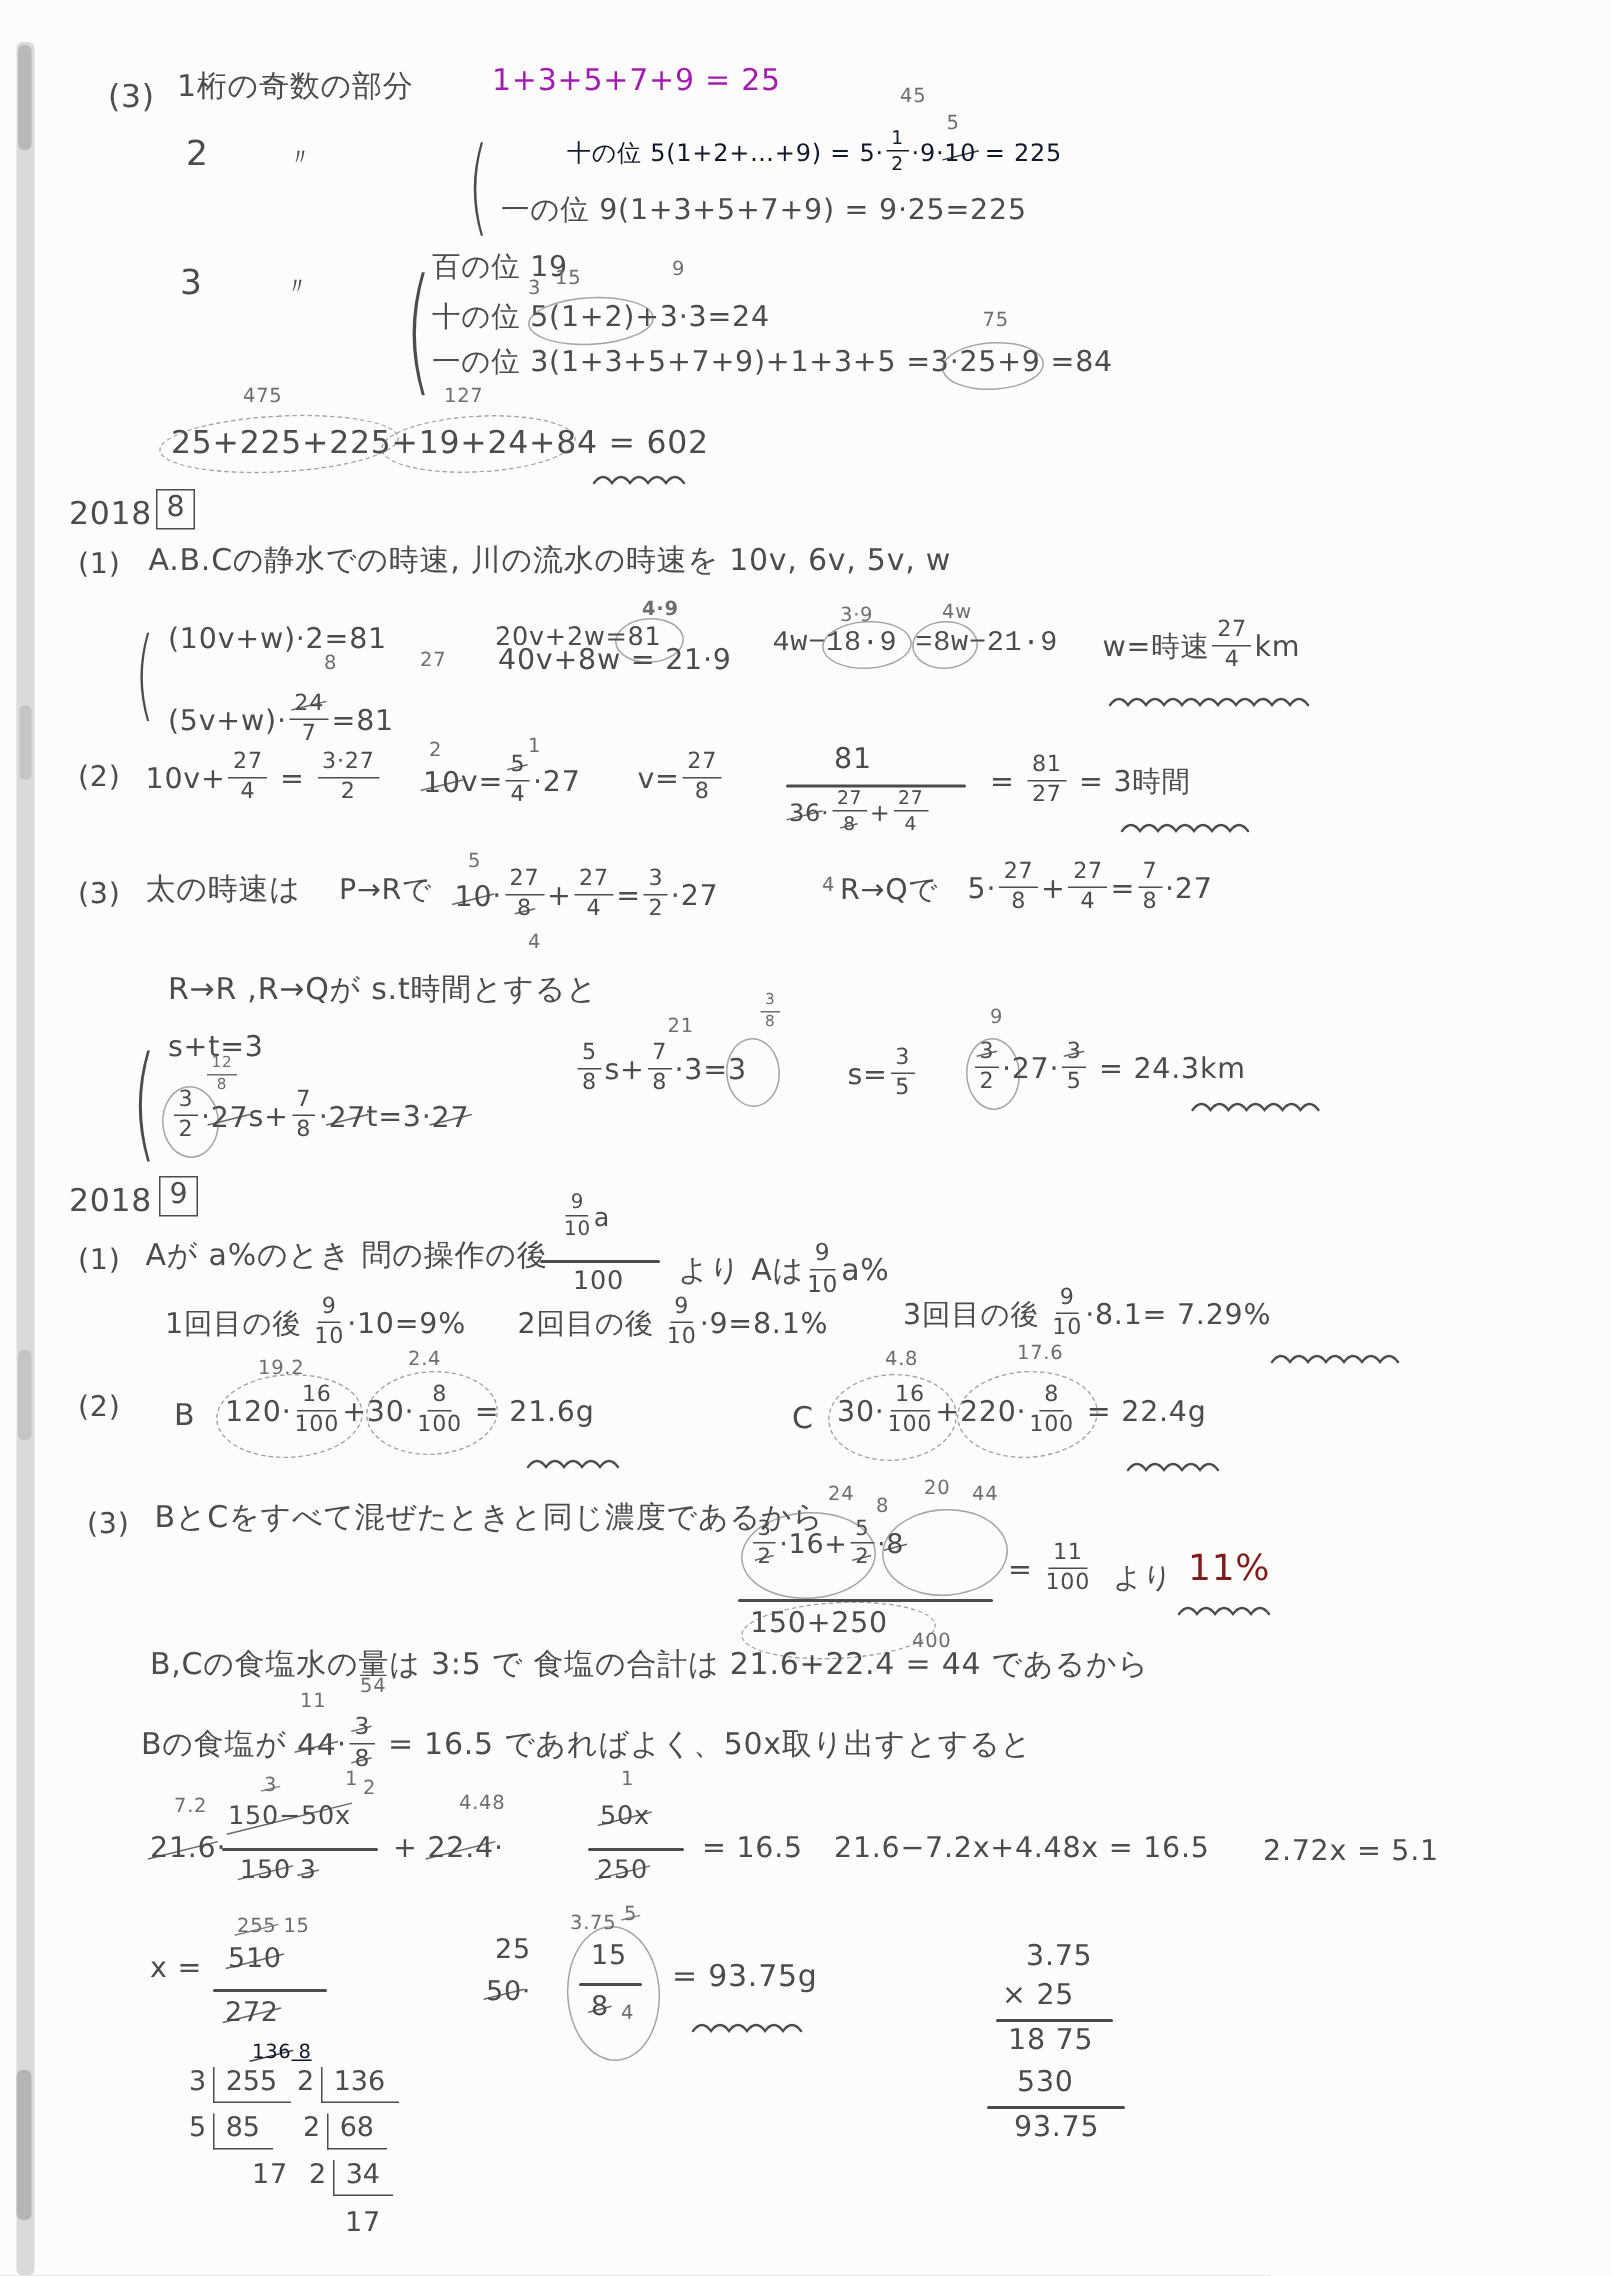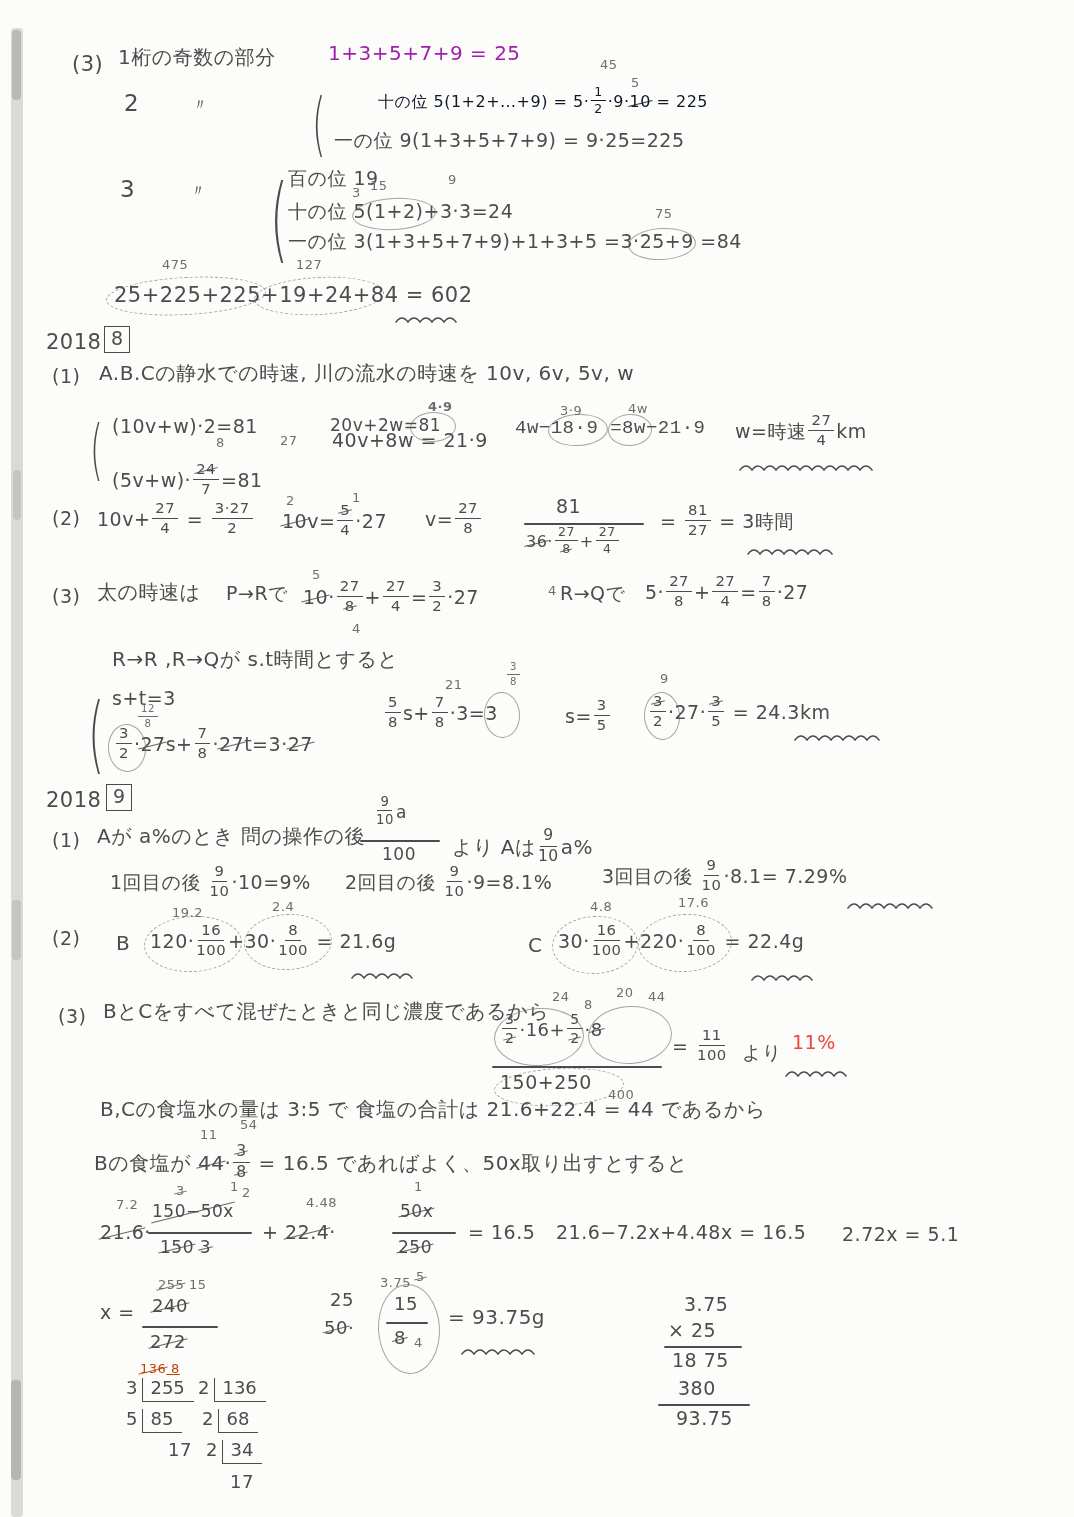--- a/index.html
+++ b/index.html
@@ -278,21 +278,21 @@
       <div class="el" style="width: 82px; height: 56px; border: 1.5px solid rgba(105, 105, 105, 0.6); left: 588px; top: 1006px;"></div>
       <div class="hl" style="width: 170px; background: rgb(76, 76, 76); left: 492px; top: 1066px;"></div>
       <div class="hw" style="font-size: 19px; color: rgb(76, 76, 76); left: 500px; top: 1072px;">150+250</div>
       <div class="hw ann" style="color: rgb(110, 110, 110); left: 608px; top: 1088px;">400</div>
       <div class="el" style="width: 128px; height: 36px; border: 1.4px dashed rgba(105, 105, 105, 0.6); left: 494px; top: 1068px;"></div>
       <div class="hw" style="font-size: 19px; color: rgb(76, 76, 76); left: 672px; top: 1030px;">= <span class="fr">
           <span class="fn">11</span>
           <span class="fd">100</span>
         </span></div>
       <div class="hw" style="font-size: 19px; color: rgb(76, 76, 76); left: 742px; top: 1042px;">より</div>
-      <div class="hw" style="font-size: 19px; color: #ef4444; left: 792px; top: 1032px;">11%</div>
+      <div class="hw" style="font-size: 24px; color: #7f1d1d; left: 792px; top: 1032px;">11%</div>
       <svg width="64" height="12" style="position: absolute; overflow: visible; left: 786px; top: 1070px;">
         <path d="M0 6 q6 -8 12 0 q6 -8 12 0 q6 -8 12 0 q6 -8 12 0 q6 -8 12 0" stroke="#4c4c4c" fill="none" stroke-width="1.6" stroke-linecap="round"></path>
       </svg>
       <div class="hw" style="font-size: 20px; color: rgb(76, 76, 76); left: 100px; top: 1098px;">B,Cの食塩水の量は 3:5 で 食塩の合計は 21.6+22.4 = 44 であるから</div>
       <div class="hw" style="font-size: 20px; color: rgb(76, 76, 76); left: 94px; top: 1146px;">Bの食塩が <span class="st">44</span>·<span class="fr">
           <span class="fn"><span class="st">3</span></span>
           <span class="fd"><span class="st">8</span></span>
         </span> = 16.5 であればよく、50x取り出すとすると</div>
       <div class="hw ann" style="color: rgb(110, 110, 110); left: 200px; top: 1128px;">11</div>
       <div class="hw ann" style="color: rgb(110, 110, 110); left: 240px; top: 1118px;">54</div>
@@ -309,24 +309,24 @@
       <div class="hw ann" style="color: rgb(110, 110, 110); left: 414px; top: 1180px;">1</div>
       <div class="hw" style="font-size: 17px; color: rgb(76, 76, 76); left: 400px; top: 1202px;"><span class="st">50x</span></div>
       <div class="hl" style="width: 64px; background: rgb(76, 76, 76); left: 392px; top: 1232px;"></div>
       <div class="hw" style="font-size: 17px; color: rgb(76, 76, 76); left: 398px; top: 1238px;"><span class="st">250</span></div>
       <div class="hw ann" style="color: rgb(110, 110, 110); left: 416px; top: 1270px;"><span class="st">5</span></div>
       <div class="hw" style="font-size: 19px; color: rgb(76, 76, 76); left: 468px; top: 1222px;">= 16.5</div>
       <div class="hw" style="font-size: 19px; color: rgb(76, 76, 76); left: 556px; top: 1222px;">21.6−7.2x+4.48x = 16.5</div>
       <div class="hw" style="font-size: 19px; color: rgb(76, 76, 76); left: 842px; top: 1224px;">2.72x = 5.1</div>
       <div class="hw ann" style="color: rgb(110, 110, 110); left: 158px; top: 1278px;"><span class="st">255</span> 15</div>
       <div class="hw" style="font-size: 19px; color: rgb(76, 76, 76); left: 100px; top: 1302px;">x =</div>
-      <div class="hw" style="font-size: 18px; color: rgb(76, 76, 76); left: 152px; top: 1296px;"><span class="st">240</span></div>
+      <div class="hw" style="font-size: 18px; color: rgb(76, 76, 76); left: 152px; top: 1296px;"><span class="st">510</span></div>
       <div class="hl" style="width: 76px; background: rgb(76, 76, 76); left: 142px; top: 1326px;"></div>
       <div class="hw" style="font-size: 18px; color: rgb(76, 76, 76); left: 150px; top: 1332px;"><span class="st">272</span></div>
-      <div class="hw ann" style="color: #c2410c; left: 140px; top: 1362px; text-decoration: underline;"><span class="st">136</span> 8</div>
+      <div class="hw ann" style="color: #0f172a; left: 168px; top: 1362px; text-decoration: underline;"><span class="st">136</span> 8</div>
       <div class="hw ann" style="color: rgb(110, 110, 110); left: 380px; top: 1276px;">3.75</div>
       <div class="hw" style="font-size: 18px; color: rgb(76, 76, 76); left: 330px; top: 1290px;">25</div>
       <div class="hw" style="font-size: 18px; color: rgb(76, 76, 76); left: 324px; top: 1318px;"><span class="st">50</span>·</div>
       <div class="hw" style="font-size: 18px; color: rgb(76, 76, 76); left: 394px; top: 1294px;">15</div>
       <div class="hl" style="width: 42px; background: rgb(76, 76, 76); left: 386px; top: 1322px;"></div>
       <div class="hw" style="font-size: 18px; color: rgb(76, 76, 76); left: 394px; top: 1328px;"><span class="st">8</span></div>
       <div class="hw ann" style="color: rgb(110, 110, 110); left: 414px; top: 1336px;">4</div>
       <div class="el" style="width: 60px; height: 88px; border: 1.5px solid rgba(105, 105, 105, 0.6); left: 378px; top: 1284px;"></div>
       <div class="hw" style="font-size: 20px; color: rgb(76, 76, 76); left: 448px; top: 1306px;">= 93.75g</div>
       <svg width="84" height="12" style="position: absolute; overflow: visible; left: 462px; top: 1348px;">
@@ -351,17 +351,17 @@
       </div>
       <div class="lad" style="font-size: 18px; color: rgb(76, 76, 76); left: 206px; top: 1440px;">
         <span class="dv">2</span>
         <span class="vl" style="border-color: rgb(76, 76, 76);">34</span>
       </div>
       <div class="hw" style="font-size: 18px; color: rgb(76, 76, 76); left: 230px; top: 1472px;">17</div>
       <div class="hw" style="font-size: 19px; color: rgb(76, 76, 76); left: 684px; top: 1294px;">3.75</div>
       <div class="hw" style="font-size: 19px; color: rgb(76, 76, 76); left: 668px; top: 1320px;">×  25</div>
       <div class="hl" style="width: 78px; background: rgb(76, 76, 76); left: 664px; top: 1346px;"></div>
       <div class="hw" style="font-size: 19px; color: rgb(76, 76, 76); left: 672px; top: 1350px;">18 75</div>
-      <div class="hw" style="font-size: 19px; color: rgb(76, 76, 76); left: 678px; top: 1378px;">380</div>
+      <div class="hw" style="font-size: 19px; color: rgb(76, 76, 76); left: 678px; top: 1378px;">530</div>
       <div class="hl" style="width: 92px; background: rgb(76, 76, 76); left: 658px; top: 1404px;"></div>
       <div class="hw" style="font-size: 19px; color: rgb(76, 76, 76); left: 676px; top: 1408px;">93.75</div>
     </div>
 </div>
 
 </body></html>

